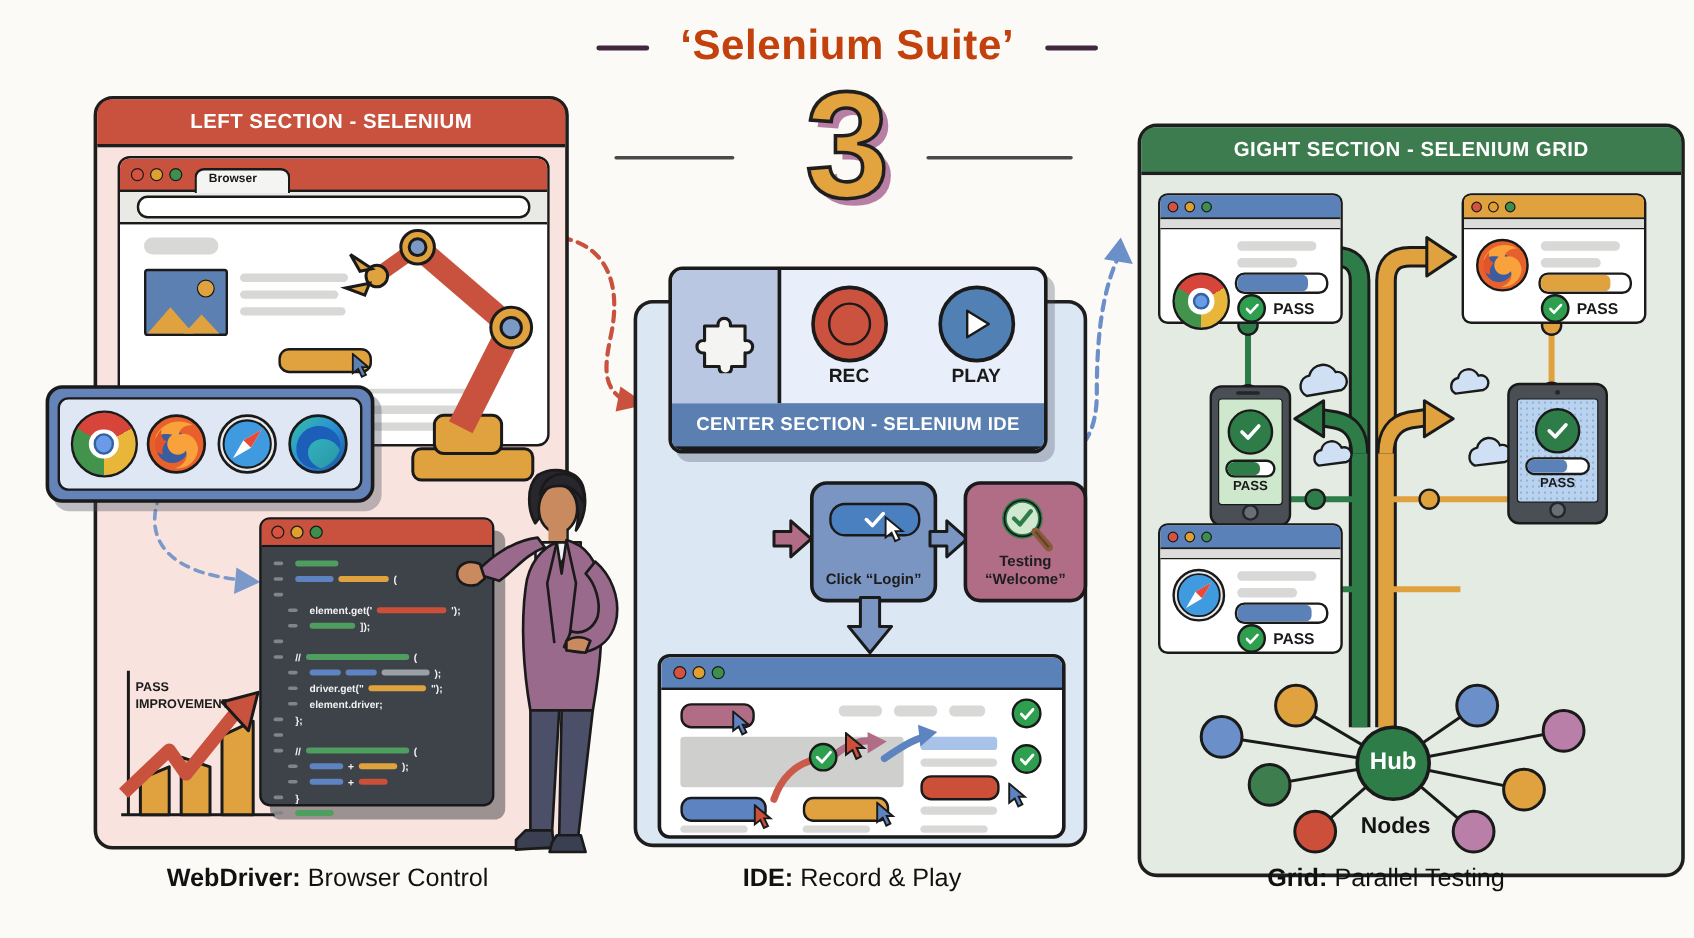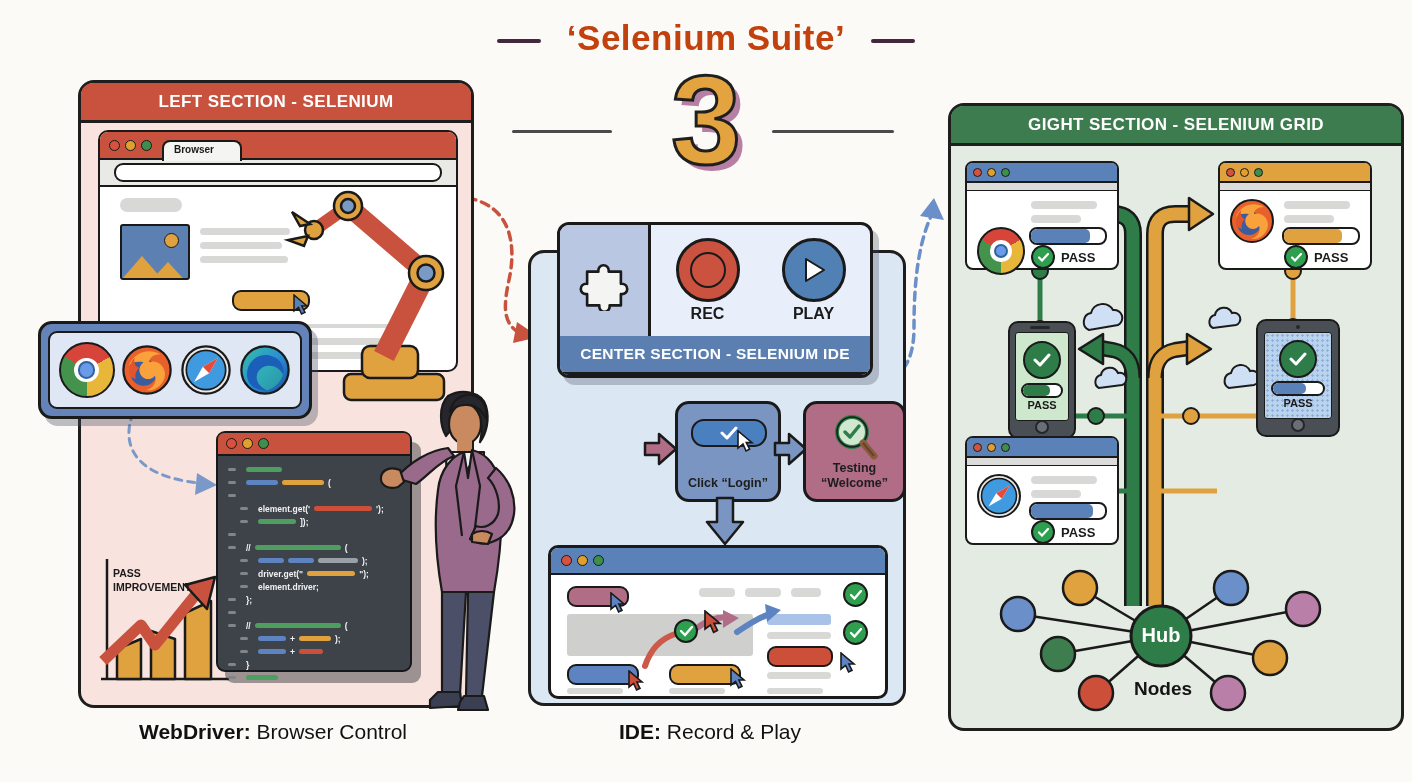--- a/index.html
+++ b/index.html
@@ -594,14 +594,17 @@
     </div>
 
   </div>
 
   <div class="abs caption" style="left:273px;">
     <b>WebDriver:</b><span> Browser Control</span>
   </div>
   <div class="abs caption" style="left:710px;">
     <b>IDE:</b><span> Record &amp; Play</span>
   </div>
+  <div class="abs caption" style="left:1155px;">
+    <b>Grid:</b><span> Parallel Testing</span>
+  </div>
 
 </div>
 
 </body></html>

